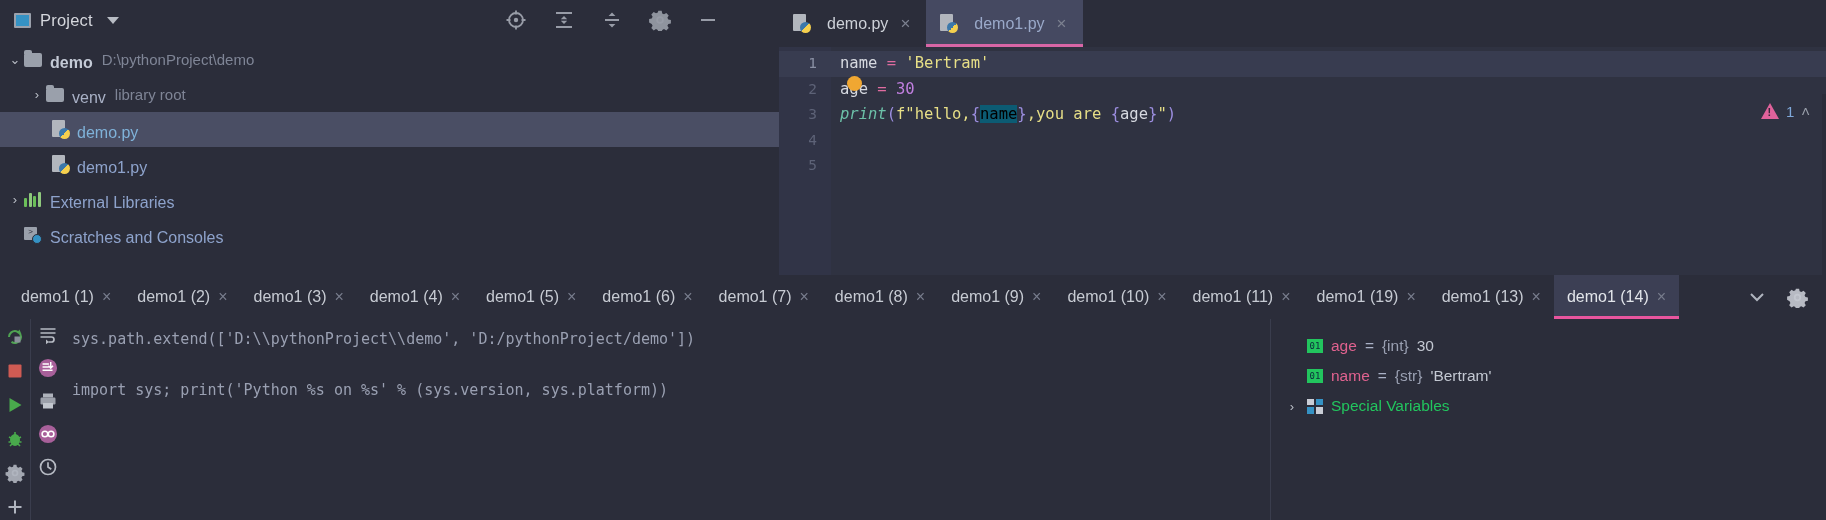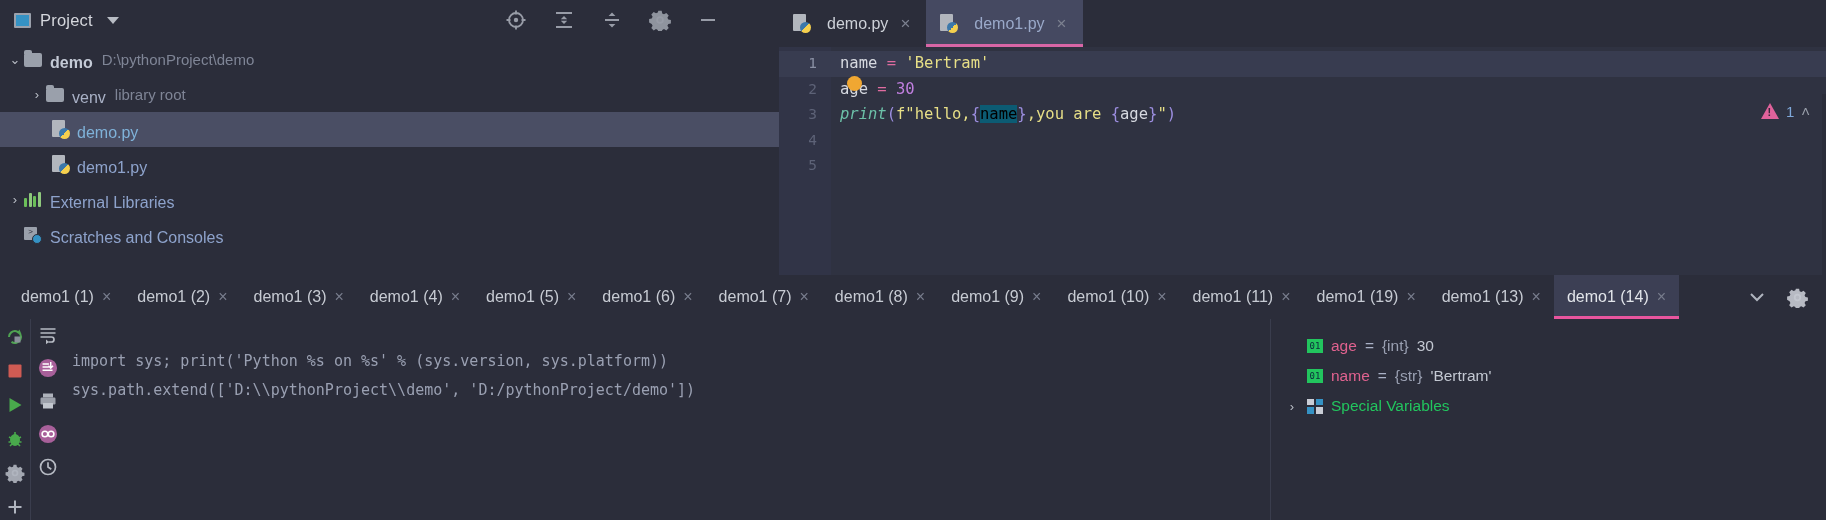--- a/index.html
+++ b/index.html
@@ -528,22 +528,22 @@
       <circle cx="7.6" cy="11" r="3.1" fill="none" stroke="#fff" stroke-width="1.7"></circle>
       <circle cx="14.4" cy="11" r="3.1" fill="none" stroke="#fff" stroke-width="1.7"></circle>
     </svg>
     <svg class="rt-ico" viewBox="0 0 20 20">
       <circle cx="10" cy="10" r="7.5" fill="none" stroke="#b6bac3" stroke-width="1.7"></circle>
       <path d="M10 5.3V10l3.3 2.2" fill="none" stroke="#b6bac3" stroke-width="1.7"></path>
     </svg>
   </div>
 
   <div id="console-text">
+    <div class="oline sys">sys.path.extend(['D:\\pythonProject\\demo', 'D:/pythonProject/demo'])</div>
     <div class="oline sys" style="margin-top:22px;">import sys; print('Python %s on %s' % (sys.version, sys.platform))</div>
-    <div class="oline sys">sys.path.extend(['D:\\pythonProject\\demo', 'D:/pythonProject/demo'])</div>
     <div class="oline">&nbsp;</div>
   </div>
 
   <div id="vars-panel">
     <div class="vrow">
       <span class="v-arrow"></span>
       <span class="v-ico">01</span>
       <span class="v-name">age</span>
       <span class="v-eq"> = </span>
       <span class="v-type">{int}</span>

